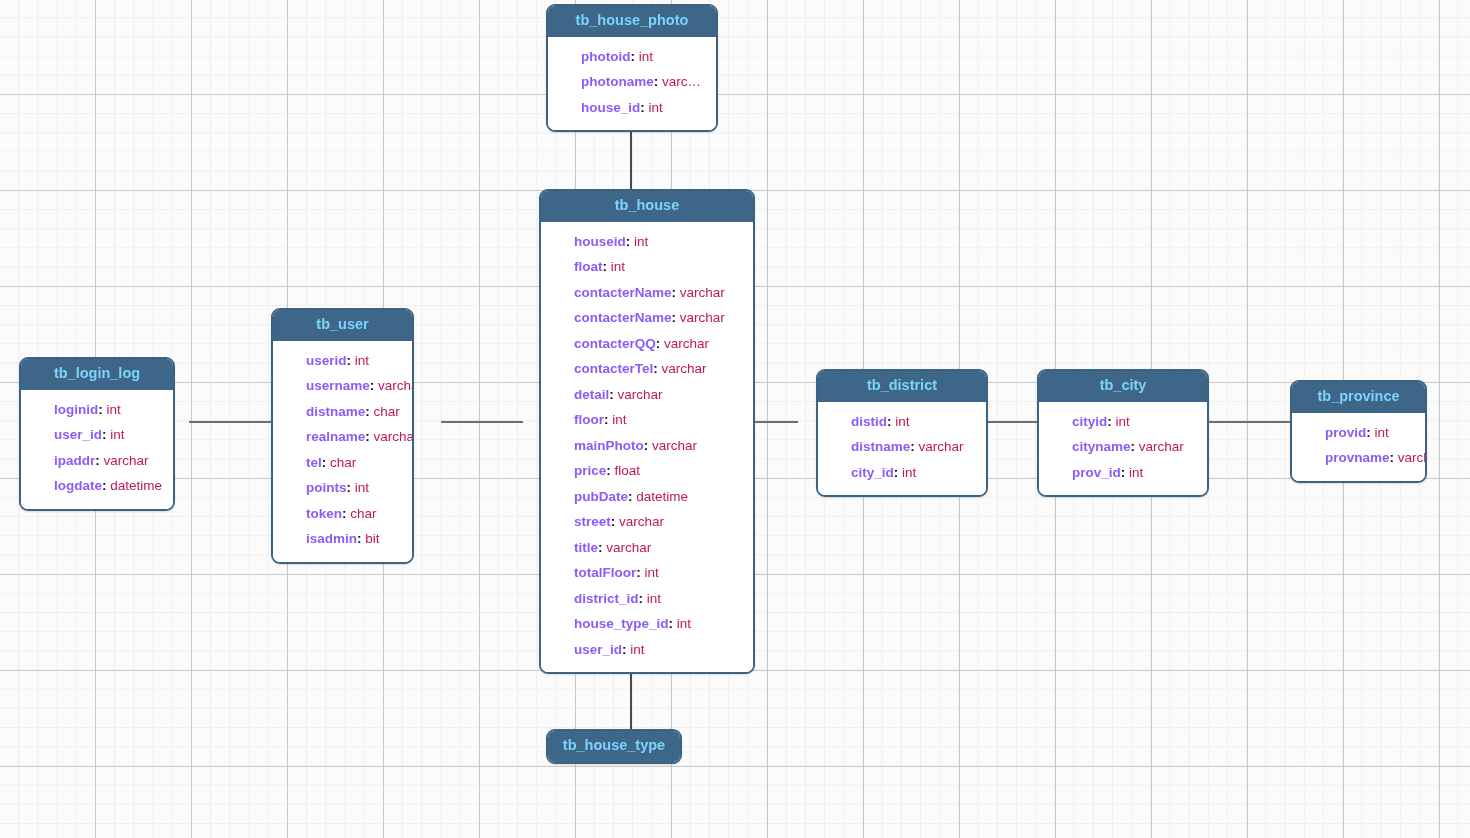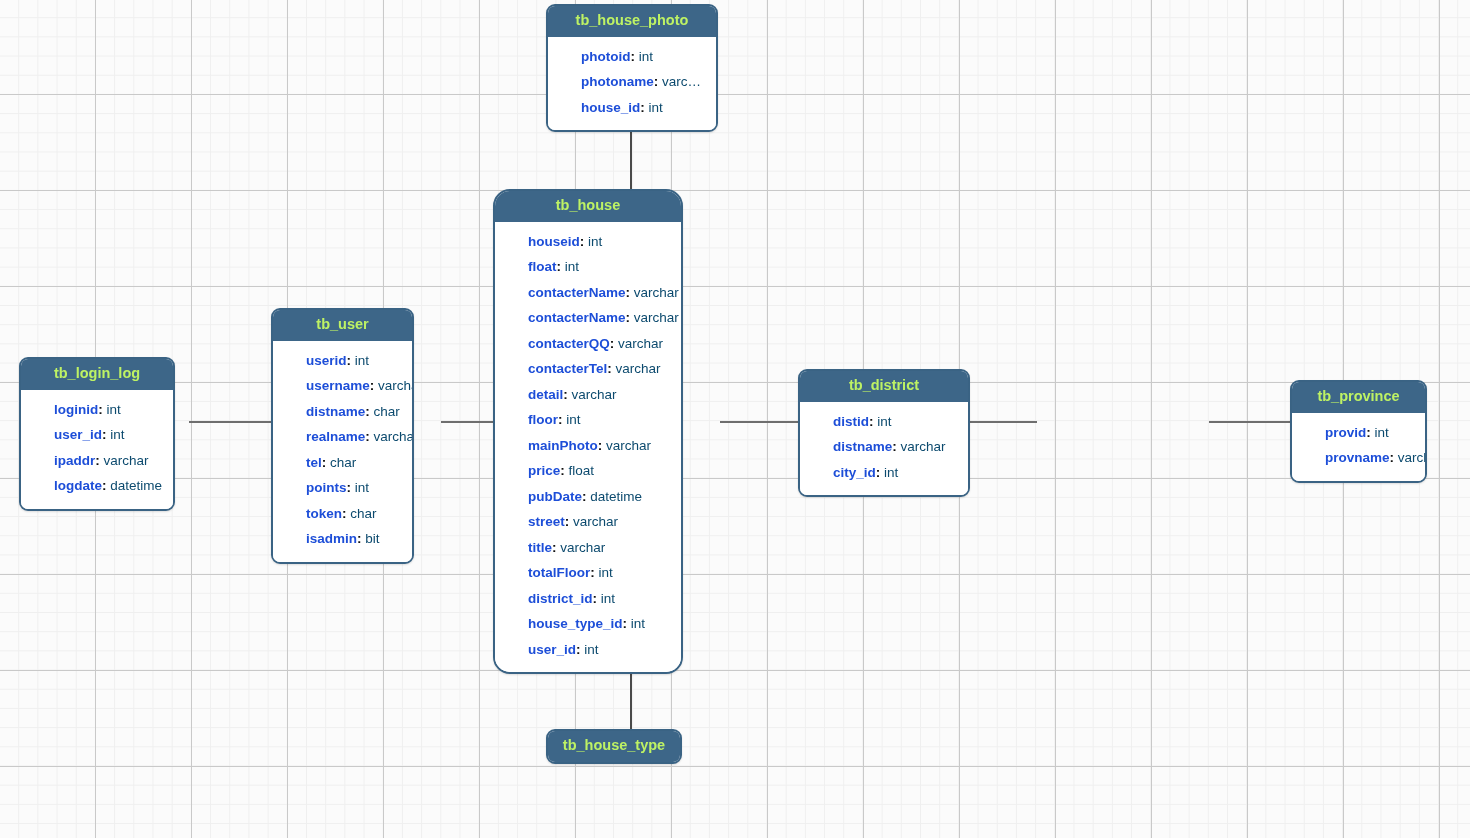--- a/index.html
+++ b/index.html
@@ -41,43 +41,43 @@
   .entity {
     position: absolute;
     border: 2px solid #3a6384;
     border-radius: 9px;
     background: #ffffff;
     overflow: hidden;
     box-shadow: 0 1px 2px rgba(0,0,0,0.12);
   }
   .entity-header {
     background: #3d6688;
-    color: #bef264;
+    color: #7dd3fc;
     font-size: 14.5px;
     font-weight: bold;
     text-align: center;
     padding: 7px 6px 8px 6px;
     line-height: 1.1;
     white-space: nowrap;
     overflow: hidden;
   }
   .entity-body {
     padding: 7px 0 10px 0;
     background: #ffffff;
   }
   .field {
     font-size: 13.5px;
     line-height: 1.0;
     padding: 6px 10px 6px 33px;
     white-space: nowrap;
     overflow: hidden;
     color: #111111;
   }
-  .field .fname { color: #1d4ed8; font-weight: bold; }
-  .field .ftype { color: #0c4a6e; font-weight: normal; }
+  .field .fname { color: #8b5cf6; font-weight: bold; }
+  .field .ftype { color: #be185d; font-weight: normal; }
   .field .colon { color: #101010; font-weight: bold; }
 </style>
 </head>
 <body>
 
 <div id="canvas">
     <div class="conn h" style="left: 189px; top: 421px; width: 82px;"></div>
     <div class="conn h" style="left: 441px; top: 421px; width: 82px;"></div>
     <div class="conn h" style="left: 720px; top: 421px; width: 78px;"></div>
     <div class="conn h" style="left: 970px; top: 421px; width: 67px;"></div>
@@ -85,21 +85,21 @@
     <div class="conn v" style="left: 630px; top: 131px; height: 59px;"></div>
     <div class="conn v" style="left: 630px; top: 665px; height: 64px;"></div>
     <div class="entity" style="left: 546px; top: 4px; width: 172px;">
       <div class="entity-header">tb_house_photo</div>
       <div class="entity-body">
         <div class="field"><span class="fname">photoid</span><span class="colon">: </span><span class="ftype">int</span></div>
         <div class="field"><span class="fname">photoname</span><span class="colon">: </span><span class="ftype">varc…</span></div>
         <div class="field"><span class="fname">house_id</span><span class="colon">: </span><span class="ftype">int</span></div>
       </div>
     </div>
-    <div class="entity" style="left: 493px; top: 189px; width: 190px; border-radius: 17px;">
+    <div class="entity" style="left: 539px; top: 189px; width: 216px;">
       <div class="entity-header">tb_house</div>
       <div class="entity-body">
         <div class="field"><span class="fname">houseid</span><span class="colon">: </span><span class="ftype">int</span></div>
         <div class="field"><span class="fname">float</span><span class="colon">: </span><span class="ftype">int</span></div>
         <div class="field"><span class="fname">contacterName</span><span class="colon">: </span><span class="ftype">varchar</span></div>
         <div class="field"><span class="fname">contacterName</span><span class="colon">: </span><span class="ftype">varchar</span></div>
         <div class="field"><span class="fname">contacterQQ</span><span class="colon">: </span><span class="ftype">varchar</span></div>
         <div class="field"><span class="fname">contacterTel</span><span class="colon">: </span><span class="ftype">varchar</span></div>
         <div class="field"><span class="fname">detail</span><span class="colon">: </span><span class="ftype">varchar</span></div>
         <div class="field"><span class="fname">floor</span><span class="colon">: </span><span class="ftype">int</span></div>
@@ -129,26 +129,34 @@
     </div>
     <div class="entity" style="left: 19px; top: 357px; width: 156px;">
       <div class="entity-header">tb_login_log</div>
       <div class="entity-body">
         <div class="field"><span class="fname">loginid</span><span class="colon">: </span><span class="ftype">int</span></div>
         <div class="field"><span class="fname">user_id</span><span class="colon">: </span><span class="ftype">int</span></div>
         <div class="field"><span class="fname">ipaddr</span><span class="colon">: </span><span class="ftype">varchar</span></div>
         <div class="field"><span class="fname">logdate</span><span class="colon">: </span><span class="ftype">datetime</span></div>
       </div>
     </div>
-    <div class="entity" style="left: 798px; top: 369px; width: 172px;">
+    <div class="entity" style="left: 816px; top: 369px; width: 172px;">
       <div class="entity-header">tb_district</div>
       <div class="entity-body">
         <div class="field"><span class="fname">distid</span><span class="colon">: </span><span class="ftype">int</span></div>
         <div class="field"><span class="fname">distname</span><span class="colon">: </span><span class="ftype">varchar</span></div>
         <div class="field"><span class="fname">city_id</span><span class="colon">: </span><span class="ftype">int</span></div>
+      </div>
+    </div>
+    <div class="entity" style="left: 1037px; top: 369px; width: 172px;">
+      <div class="entity-header">tb_city</div>
+      <div class="entity-body">
+        <div class="field"><span class="fname">cityid</span><span class="colon">: </span><span class="ftype">int</span></div>
+        <div class="field"><span class="fname">cityname</span><span class="colon">: </span><span class="ftype">varchar</span></div>
+        <div class="field"><span class="fname">prov_id</span><span class="colon">: </span><span class="ftype">int</span></div>
       </div>
     </div>
     <div class="entity" style="left: 1290px; top: 380px; width: 137px;">
       <div class="entity-header">tb_province</div>
       <div class="entity-body">
         <div class="field"><span class="fname">provid</span><span class="colon">: </span><span class="ftype">int</span></div>
         <div class="field"><span class="fname">provname</span><span class="colon">: </span><span class="ftype">varchar</span></div>
       </div>
     </div>
     <div class="entity" style="left: 546px; top: 729px; width: 136px;">

